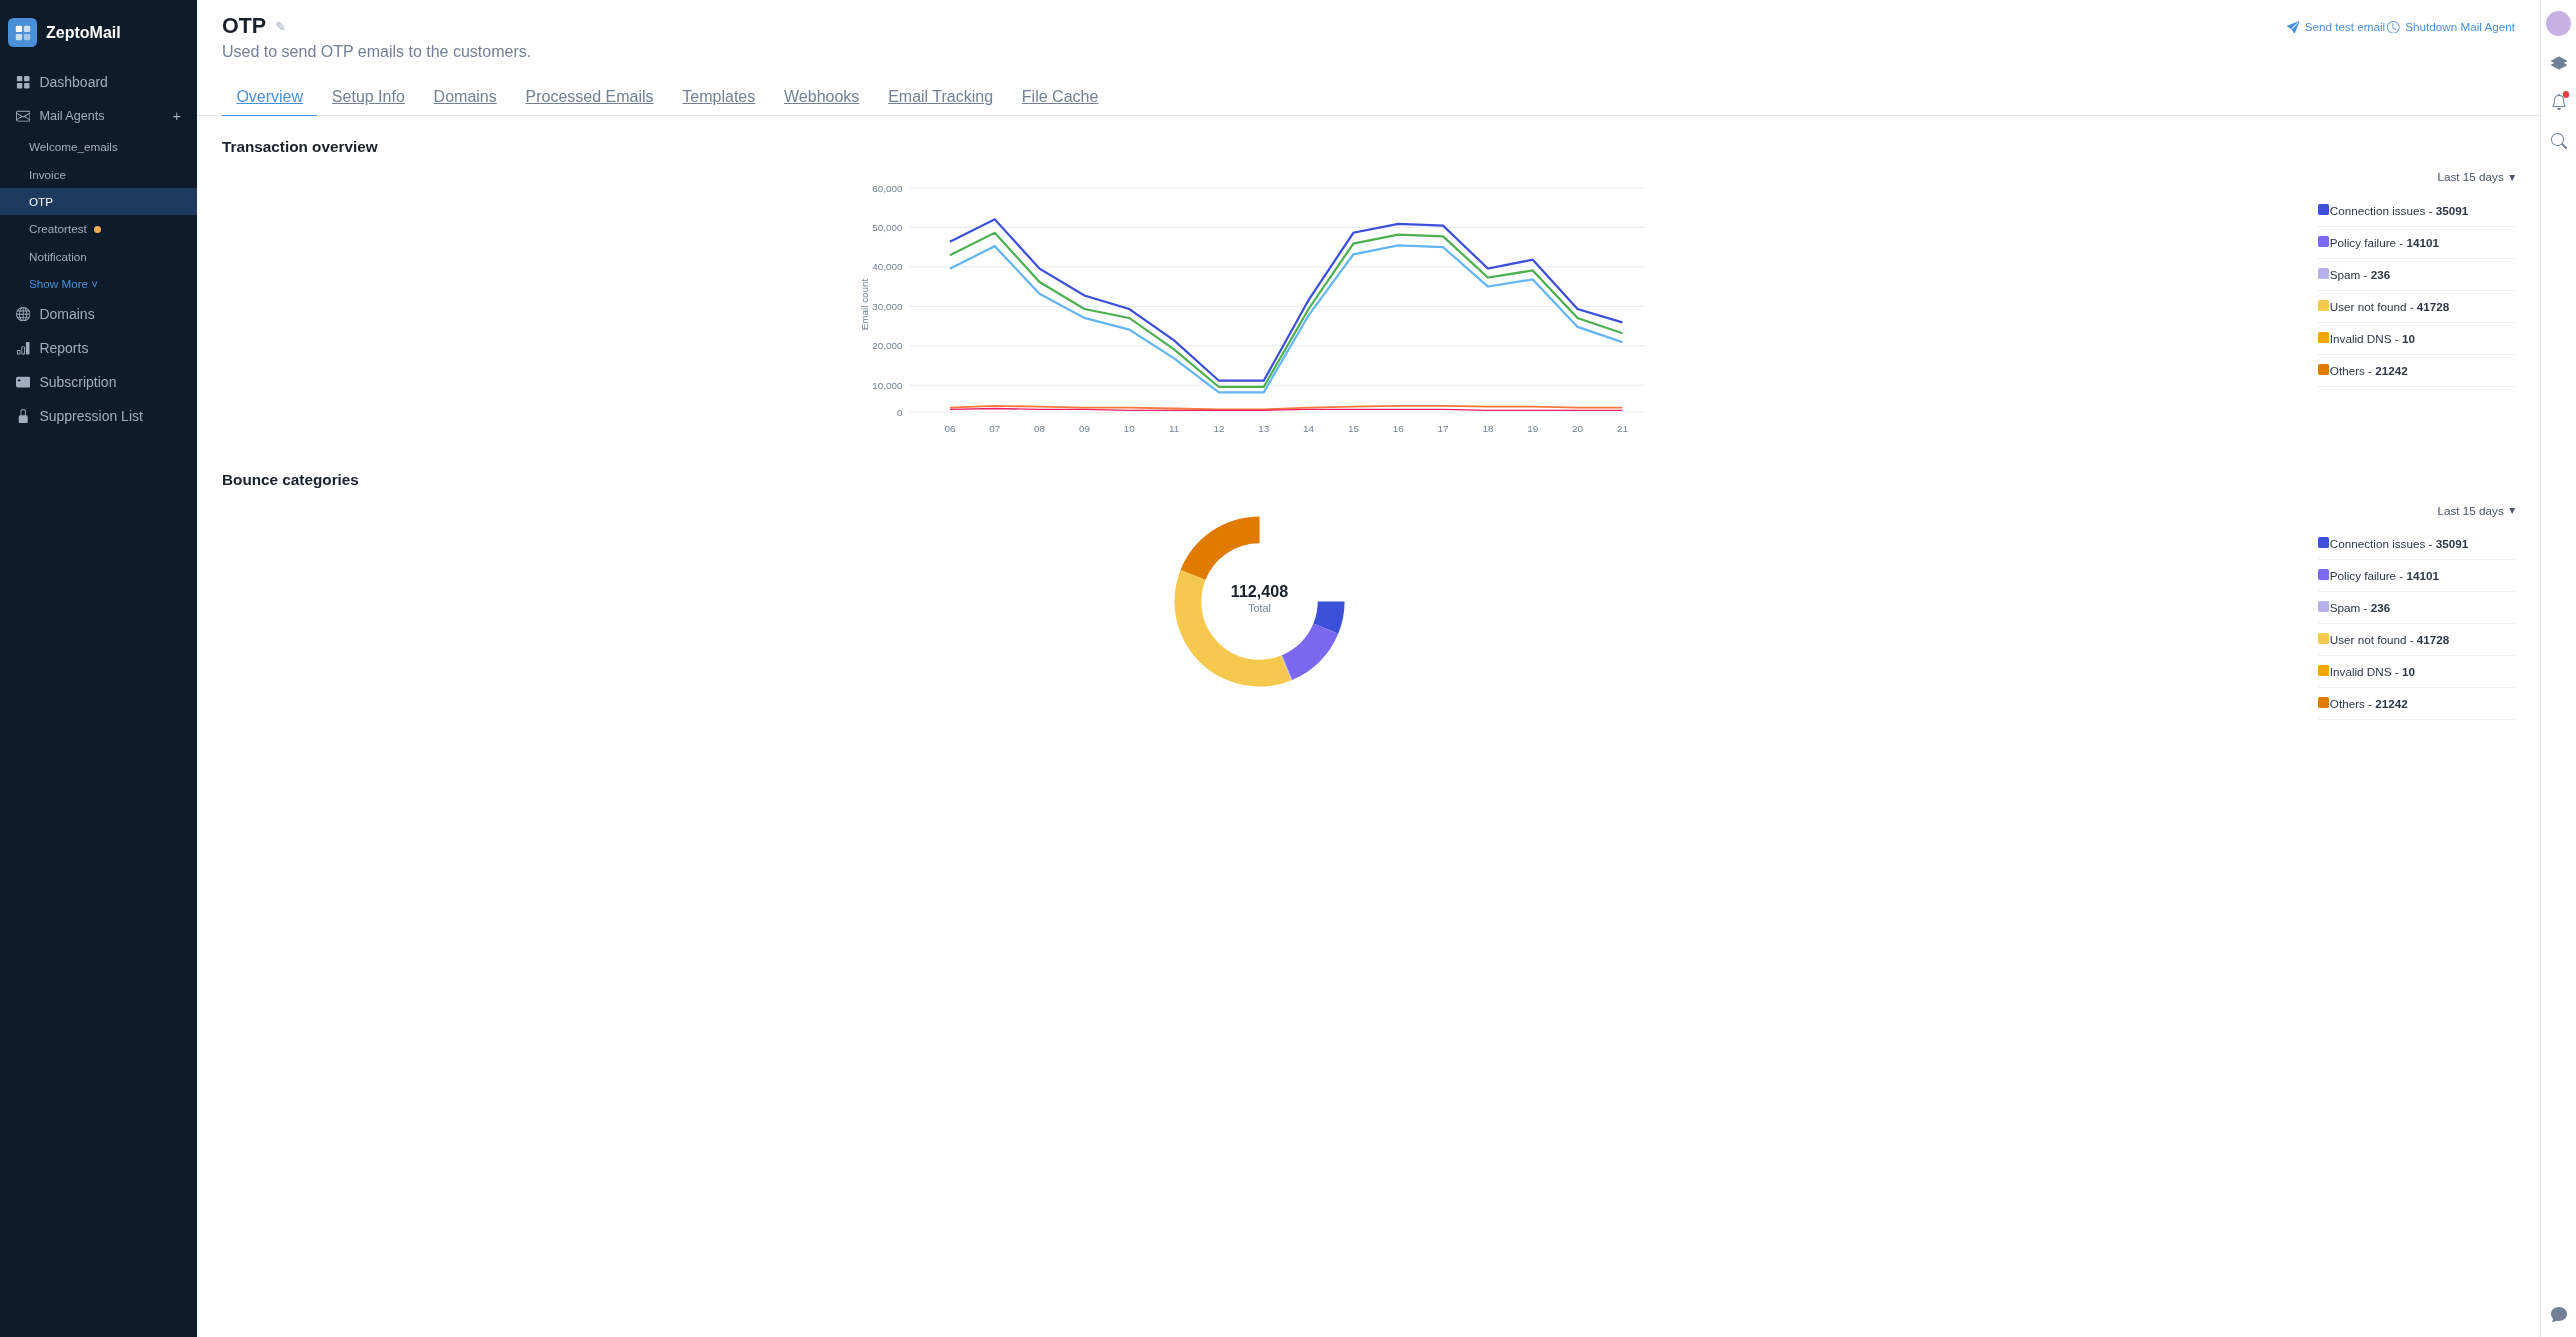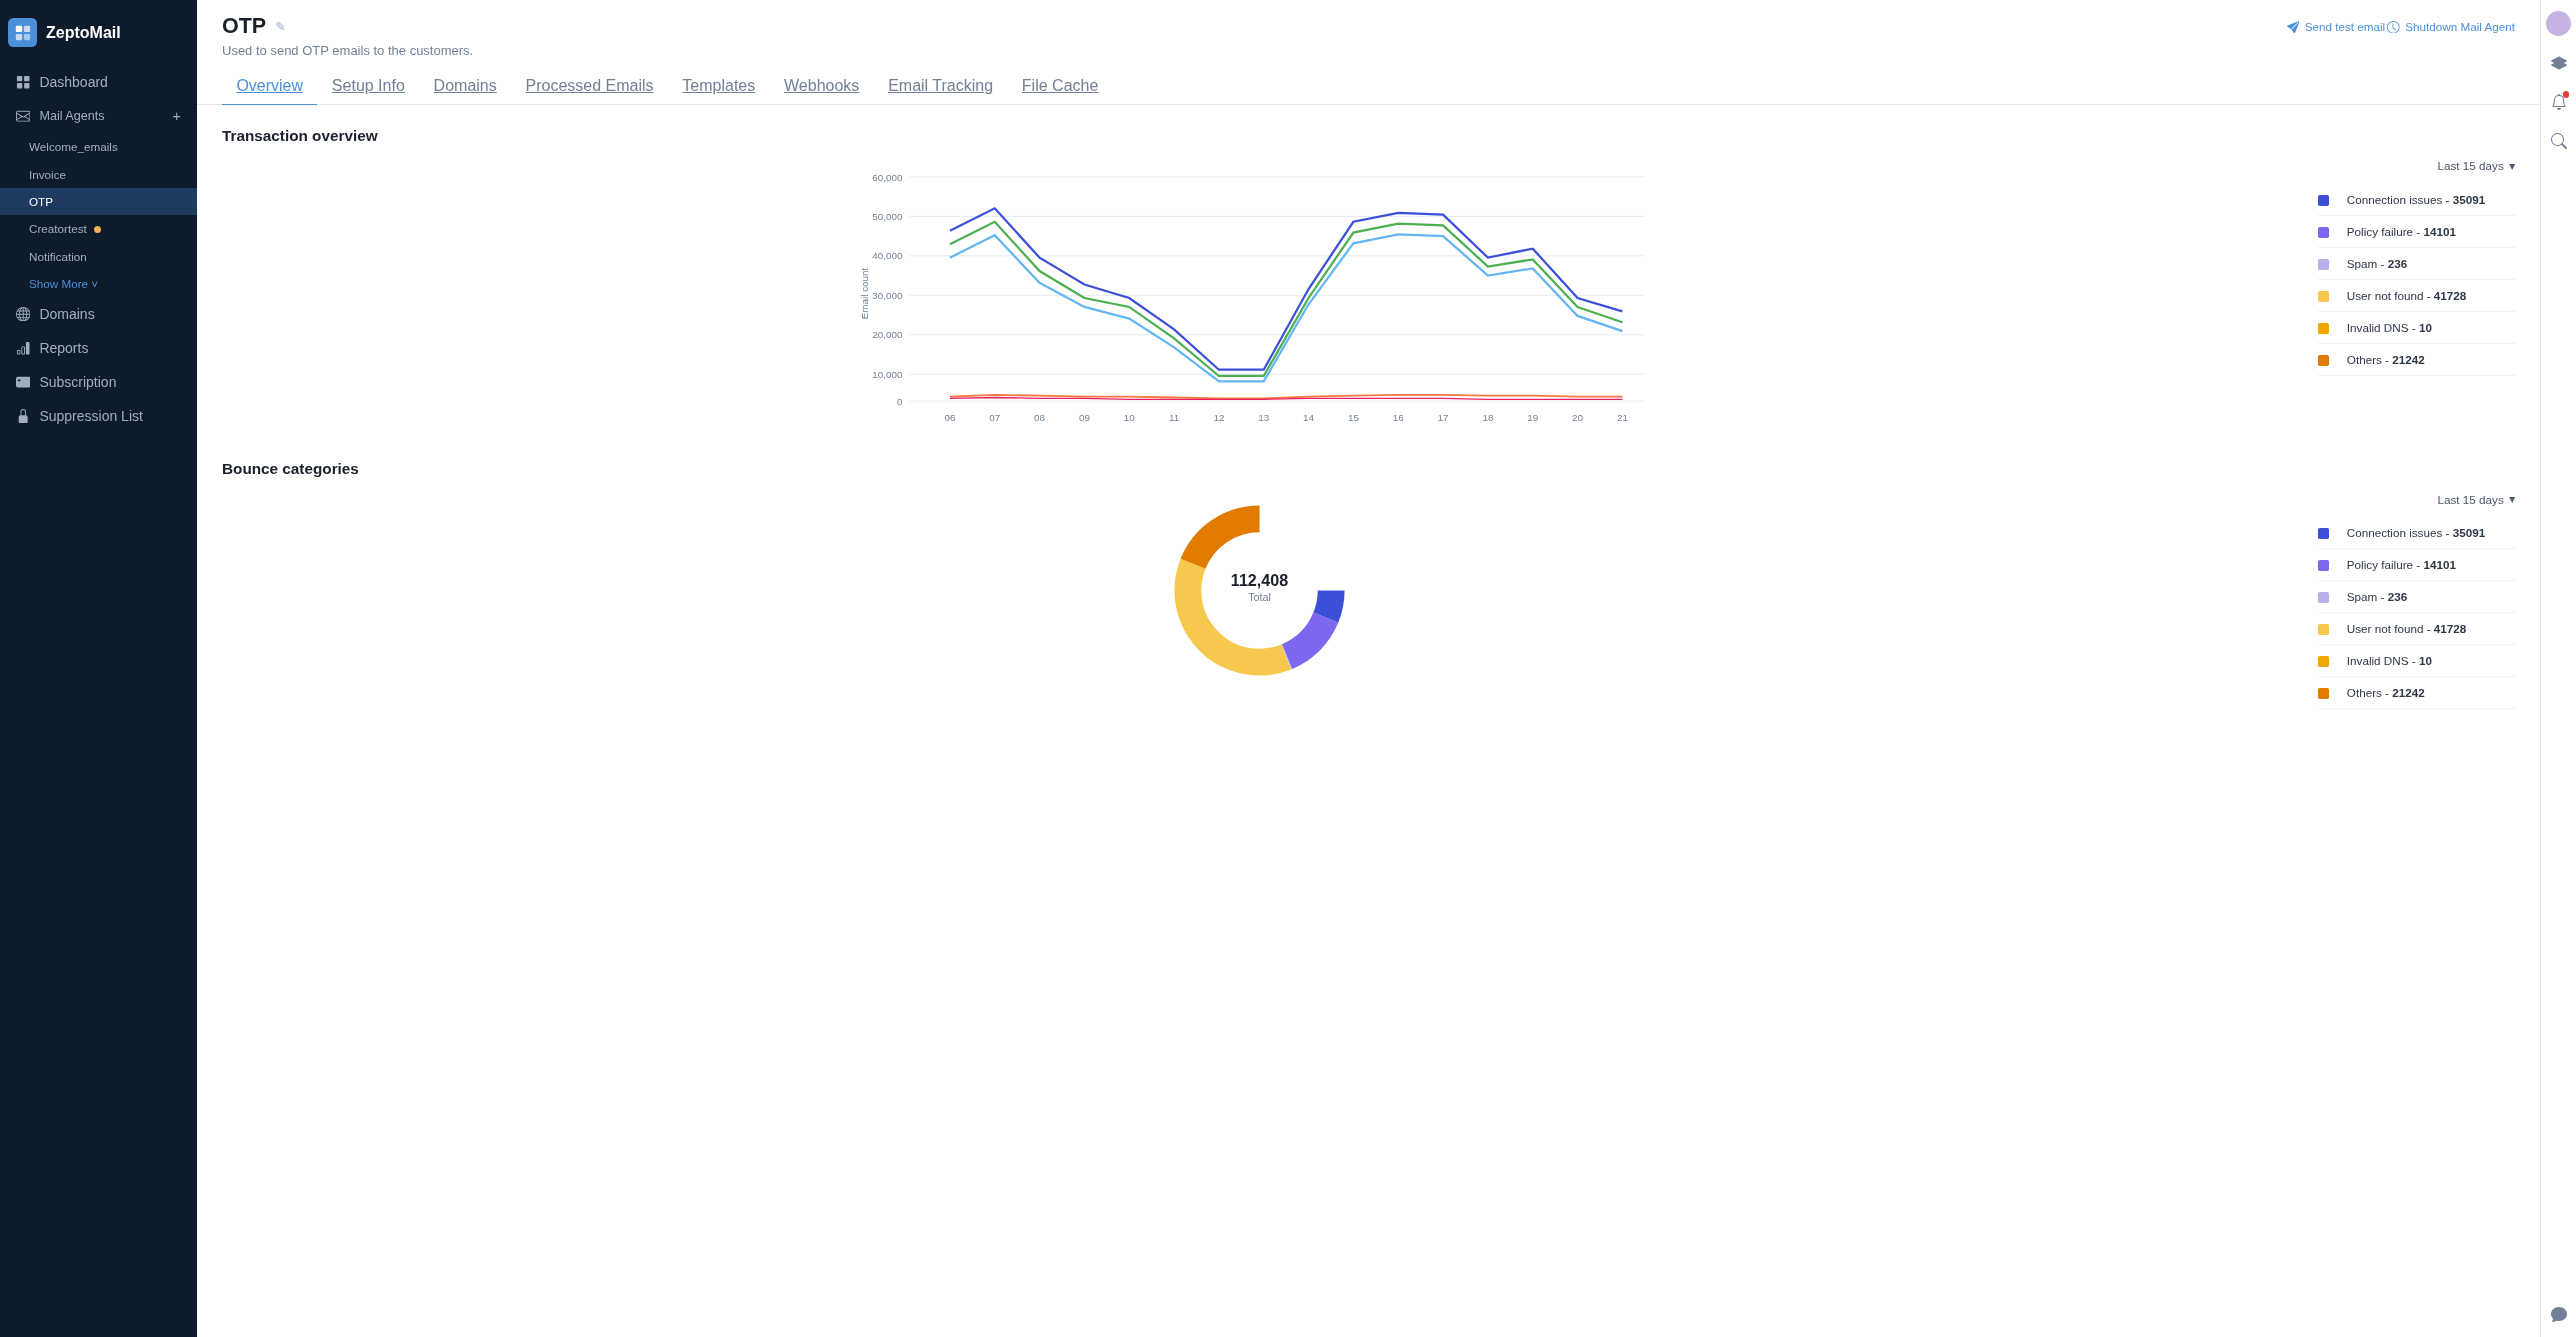--- a/index.html
+++ b/index.html
@@ -151,23 +151,23 @@
       display: flex;
       align-items: center;
       gap: 5.4px;
       font-size: 11.7px;
       color: #4a90d9;
       cursor: pointer;
       background: none;
       border: none;
     }
     .header-subtitle {
-      font-size: 13px;
+      font-size: 16px;
       color: #718096;
-      margin-bottom: 10px;
+      margin-bottom: 18px;
     }
     .tabs {
       display: flex;
       gap: 0;
     }
     .tab {
       padding: 9px 14.4px;
       font-size: 16px;
       color: #718096;
       cursor: pointer;
@@ -218,22 +218,22 @@
       align-items: center;
       justify-content: flex-end;
       gap: 5.4px;
       font-size: 11.7px;
       color: #4a5568;
       margin-bottom: 10.8px;
       cursor: pointer;
     }
     .legend-item {
       display: flex;
-      align-items: flex-end;
-      gap: 18px;
+      align-items: flex-start;
+      gap: 1px;
       padding: 9px 0;
       font-size: 11.7px;
       color: #2d3748;
       border-bottom: 0.9px solid #f0f0f0;
     }
     .legend-dot {
       width: 10.8px; height: 10.8px;
       border-radius: 1.8px;
       flex-shrink: 0;
     }

